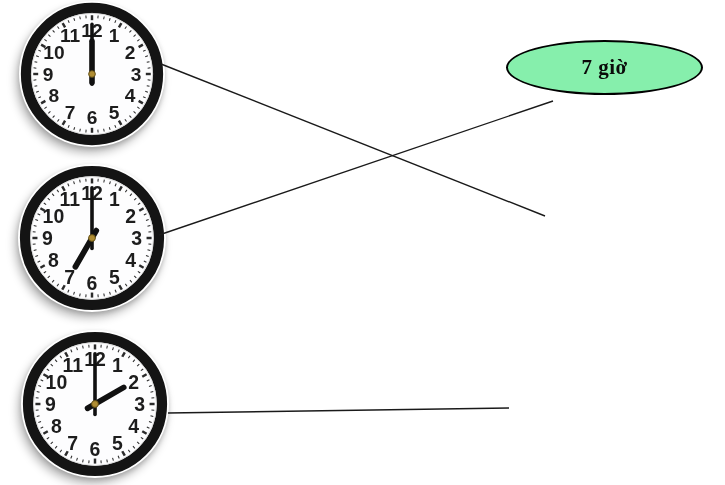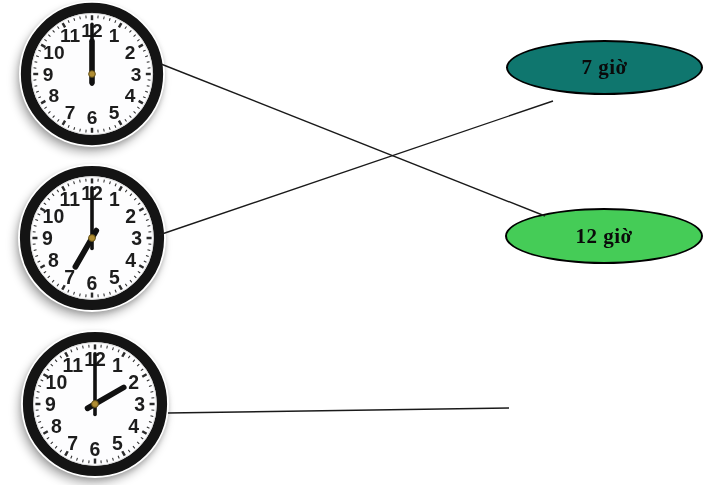--- a/index.html
+++ b/index.html
@@ -282,25 +282,22 @@
         <text x="-47.00" y="0.00" text-anchor="middle" dominant-baseline="central" font-size="20.5" fill="#1d1d1d">9</text>
         <text x="-40.70" y="-23.50" text-anchor="middle" dominant-baseline="central" font-size="20.5" fill="#1d1d1d">10</text>
         <text x="-23.50" y="-40.70" text-anchor="middle" dominant-baseline="central" font-size="20.5" fill="#1d1d1d">11</text>
         <text x="-0.00" y="-47.00" text-anchor="middle" dominant-baseline="central" font-size="20.5" fill="#1d1d1d">12</text>
         <line x1="0" y1="9" x2="0" y2="-35" stroke="#111111" stroke-width="6" stroke-linecap="round" transform="rotate(60)"></line>
         <line x1="0" y1="11" x2="0" y2="-53" stroke="#111111" stroke-width="3.8" stroke-linecap="round" transform="rotate(0)"></line>
         <circle cx="0" cy="0" r="3.6" fill="#b08d33" stroke="#5f4d16" stroke-width="1"></circle>
       </svg>
   </div>
 
-  <div id="oval-0" class="oval" style="background: #0f766e;">
+  <div id="oval-0" class="oval" style="background: #86efac;">
     <span>7 giờ</span>
-  </div>
-  <div id="oval-1" class="oval" style="background: rgb(69, 204, 87);">
-    <span>12 giờ</span>
   </div>
 
   <svg id="lines" viewBox="0 0 725 485">
       <line x1="161" y1="64" x2="545" y2="216" stroke="#1a1a1a" stroke-width="1.4"></line>
       <line x1="159" y1="235" x2="553" y2="101" stroke="#1a1a1a" stroke-width="1.4"></line>
       <line x1="168" y1="413" x2="509" y2="408" stroke="#1a1a1a" stroke-width="1.4"></line>
     </svg>
 
 </div>
 

